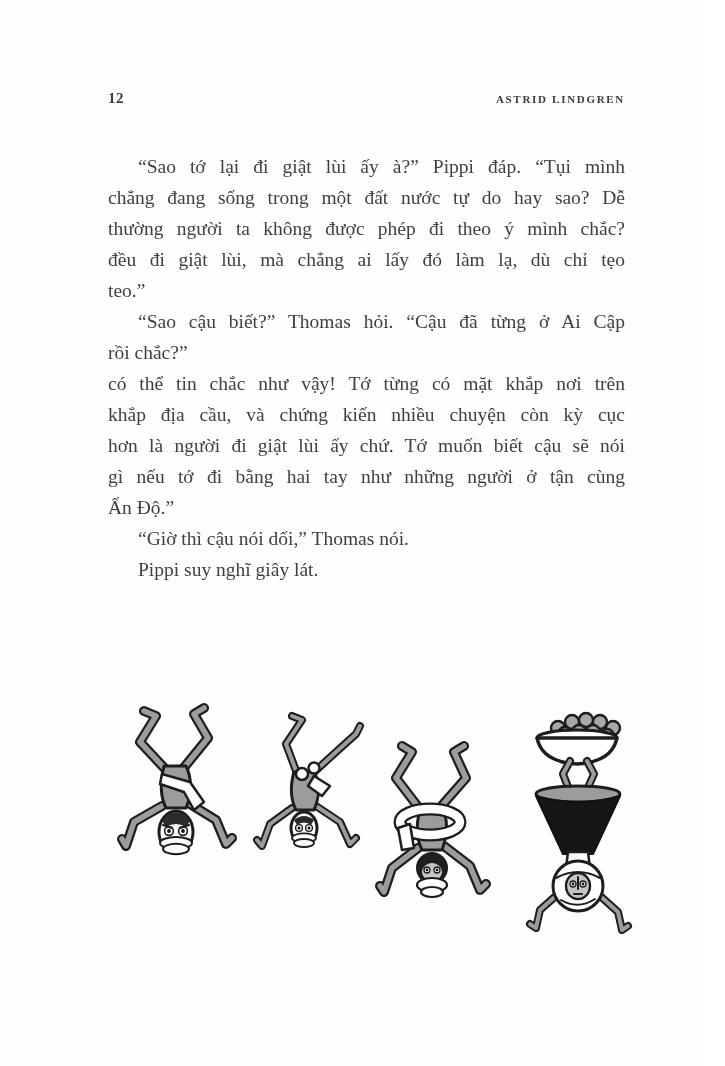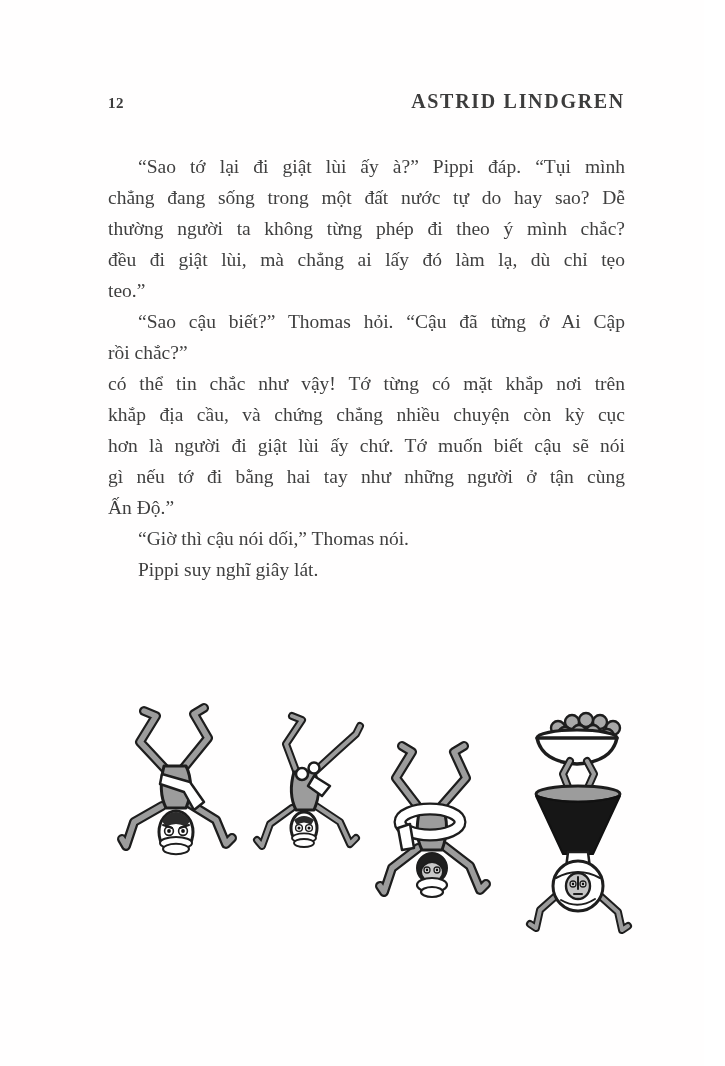--- a/index.html
+++ b/index.html
@@ -13,21 +13,21 @@
     background:#fffefe; overflow:hidden; color:#3f3f3f;
   }
   .hdr {
     position:absolute; left:108px; top:90px; width:517px;
     display:flex; justify-content:space-between; align-items:baseline;
   }
   .pgnum {
     font-size:15px; font-weight:bold; letter-spacing:.5px; color:#3c3c3c;
   }
   .author {
-    font-size:20px; font-weight:bold; letter-spacing:1.7px; color:#3c3c3c;
+    font-size:11px; font-weight:bold; letter-spacing:1.7px; color:#3c3c3c;
   }
   .body-text {
     position:absolute; left:108px; top:151px; width:517px;
     font-size:19.5px; line-height:31px; color:#3f3f3f;
   }
   .line { width:100%; }
   .line.j { text-align:justify; text-align-last:justify; }
   .line.in { padding-left:30px; box-sizing:border-box; }
   .illus {
     position:absolute; left:98px; top:700px; width:548px; height:240px;
@@ -47,27 +47,27 @@
 <div class="page">
 
   <div class="hdr">
     <span class="pgnum">12</span>
     <span class="author">ASTRID LINDGREN</span>
   </div>
 
   <div class="body-text">
       <div class="line j in">“Sao tớ lại đi giật lùi ấy à?” Pippi đáp. “Tụi mình</div>
       <div class="line j">chẳng đang sống trong một đất nước tự do hay sao? Dễ</div>
-      <div class="line j">thường người ta không từng phép đi theo ý mình chắc?</div>
+      <div class="line j">thường người ta không được phép đi theo ý mình chắc?</div>
       <div class="line j">đều đi giật lùi, mà chẳng ai lấy đó làm lạ, dù chỉ tẹo</div>
       <div class="line">teo.”</div>
       <div class="line j in">“Sao cậu biết?” Thomas hỏi. “Cậu đã từng ở Ai Cập</div>
       <div class="line">rồi chắc?”</div>
       <div class="line j">có thể tin chắc như vậy! Tớ từng có mặt khắp nơi trên</div>
-      <div class="line j">khắp địa cầu, và chứng chẳng nhiều chuyện còn kỳ cục</div>
+      <div class="line j">khắp địa cầu, và chứng kiến nhiều chuyện còn kỳ cục</div>
       <div class="line j">hơn là người đi giật lùi ấy chứ. Tớ muốn biết cậu sẽ nói</div>
       <div class="line j">gì nếu tớ đi bằng hai tay như những người ở tận cùng</div>
       <div class="line">Ấn Độ.”</div>
       <div class="line in">“Giờ thì cậu nói dối,” Thomas nói.</div>
       <div class="line in">Pippi suy nghĩ giây lát.</div>
     </div>
 
   <svg class="illus" viewBox="0 0 548 240" xmlns="http://www.w3.org/2000/svg">
 
     <g transform="translate(24,8)">

